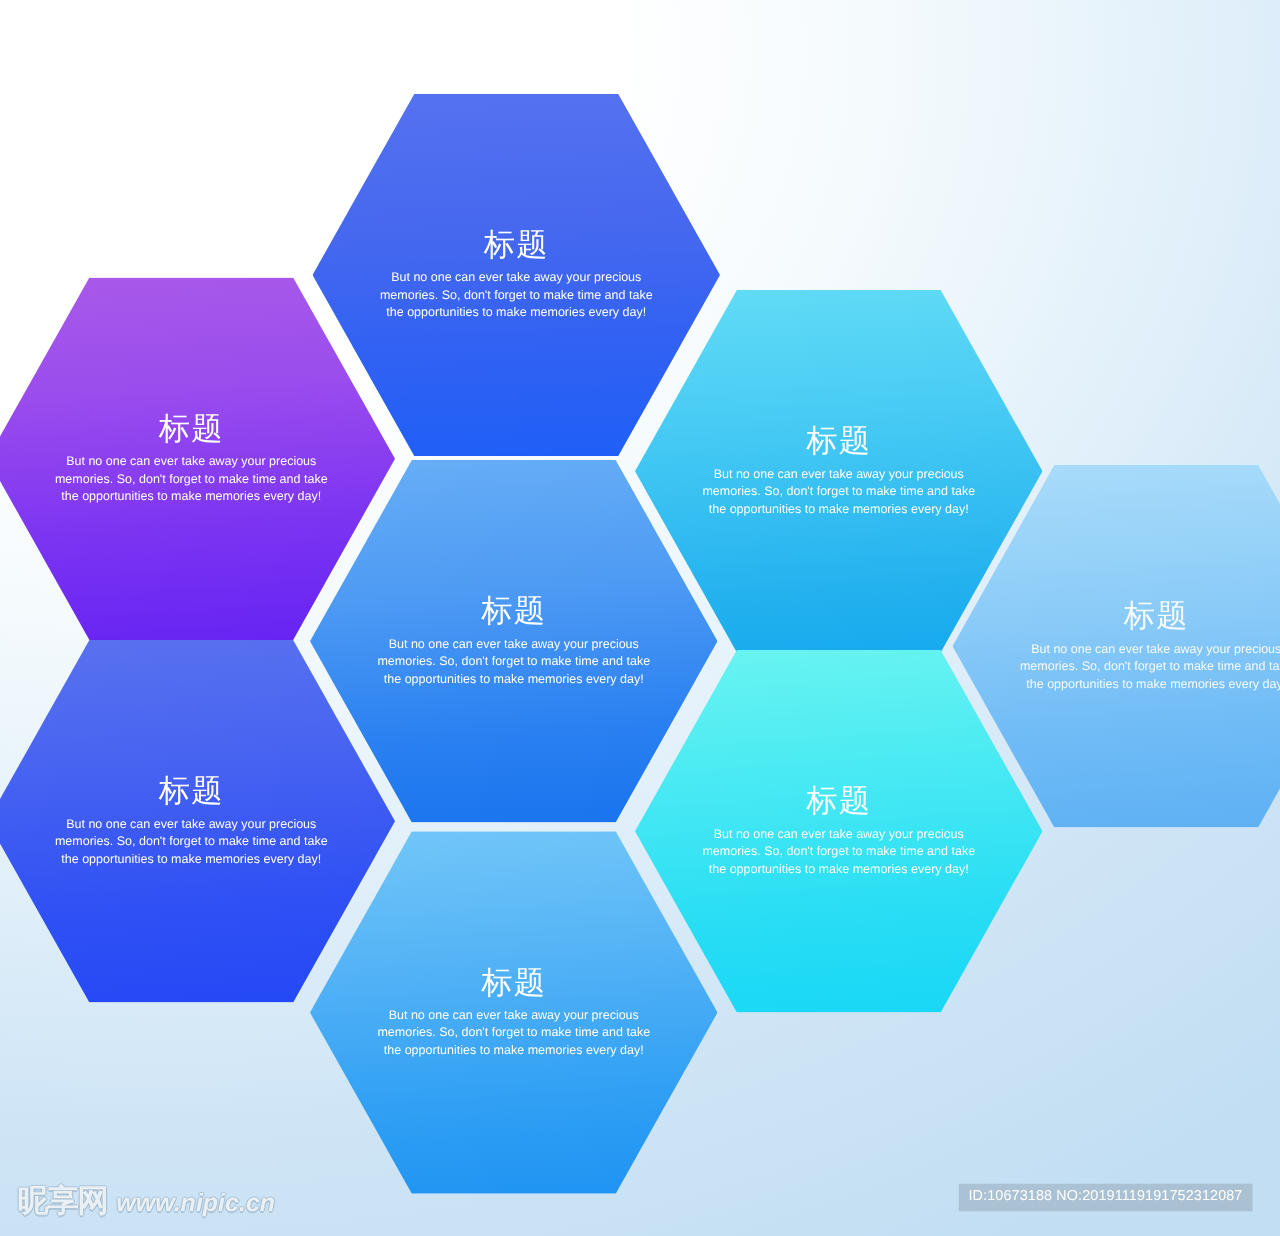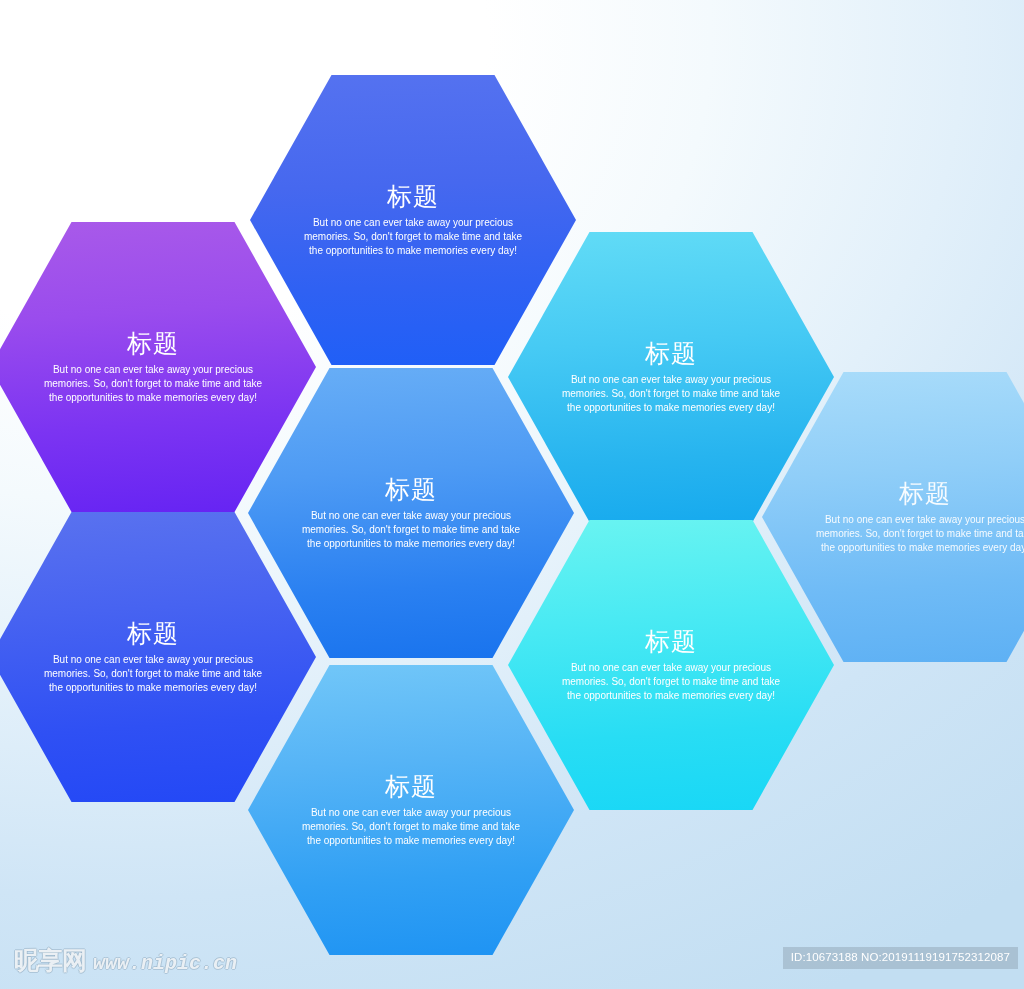--- a/index.html
+++ b/index.html
@@ -113,27 +113,26 @@
   #watermark .wm-url {
     font-size:20px;
     font-style:italic;
     font-weight:bold;
     color:rgba(255,255,255,0.80);
     text-shadow:
        1px 0 0 rgba(150,175,195,0.55),
       -1px 0 0 rgba(150,175,195,0.55),
        0 1px 0 rgba(150,175,195,0.55),
        0 -1px 0 rgba(150,175,195,0.55);
-    font-family: Liberation Mono, monospace;
   }
 
   
   #id-badge {
     position:absolute;
-    right:6px; bottom:20px;
+    right:22px; bottom:20px;
     background:rgba(150,170,185,0.55);
     color:#ffffff;
     font-size:11.5px;
     line-height:1;
     padding:5px 8px 6px 8px;
     white-space:nowrap;
     letter-spacing:0.1px;
   }
 </style>
 </head>

